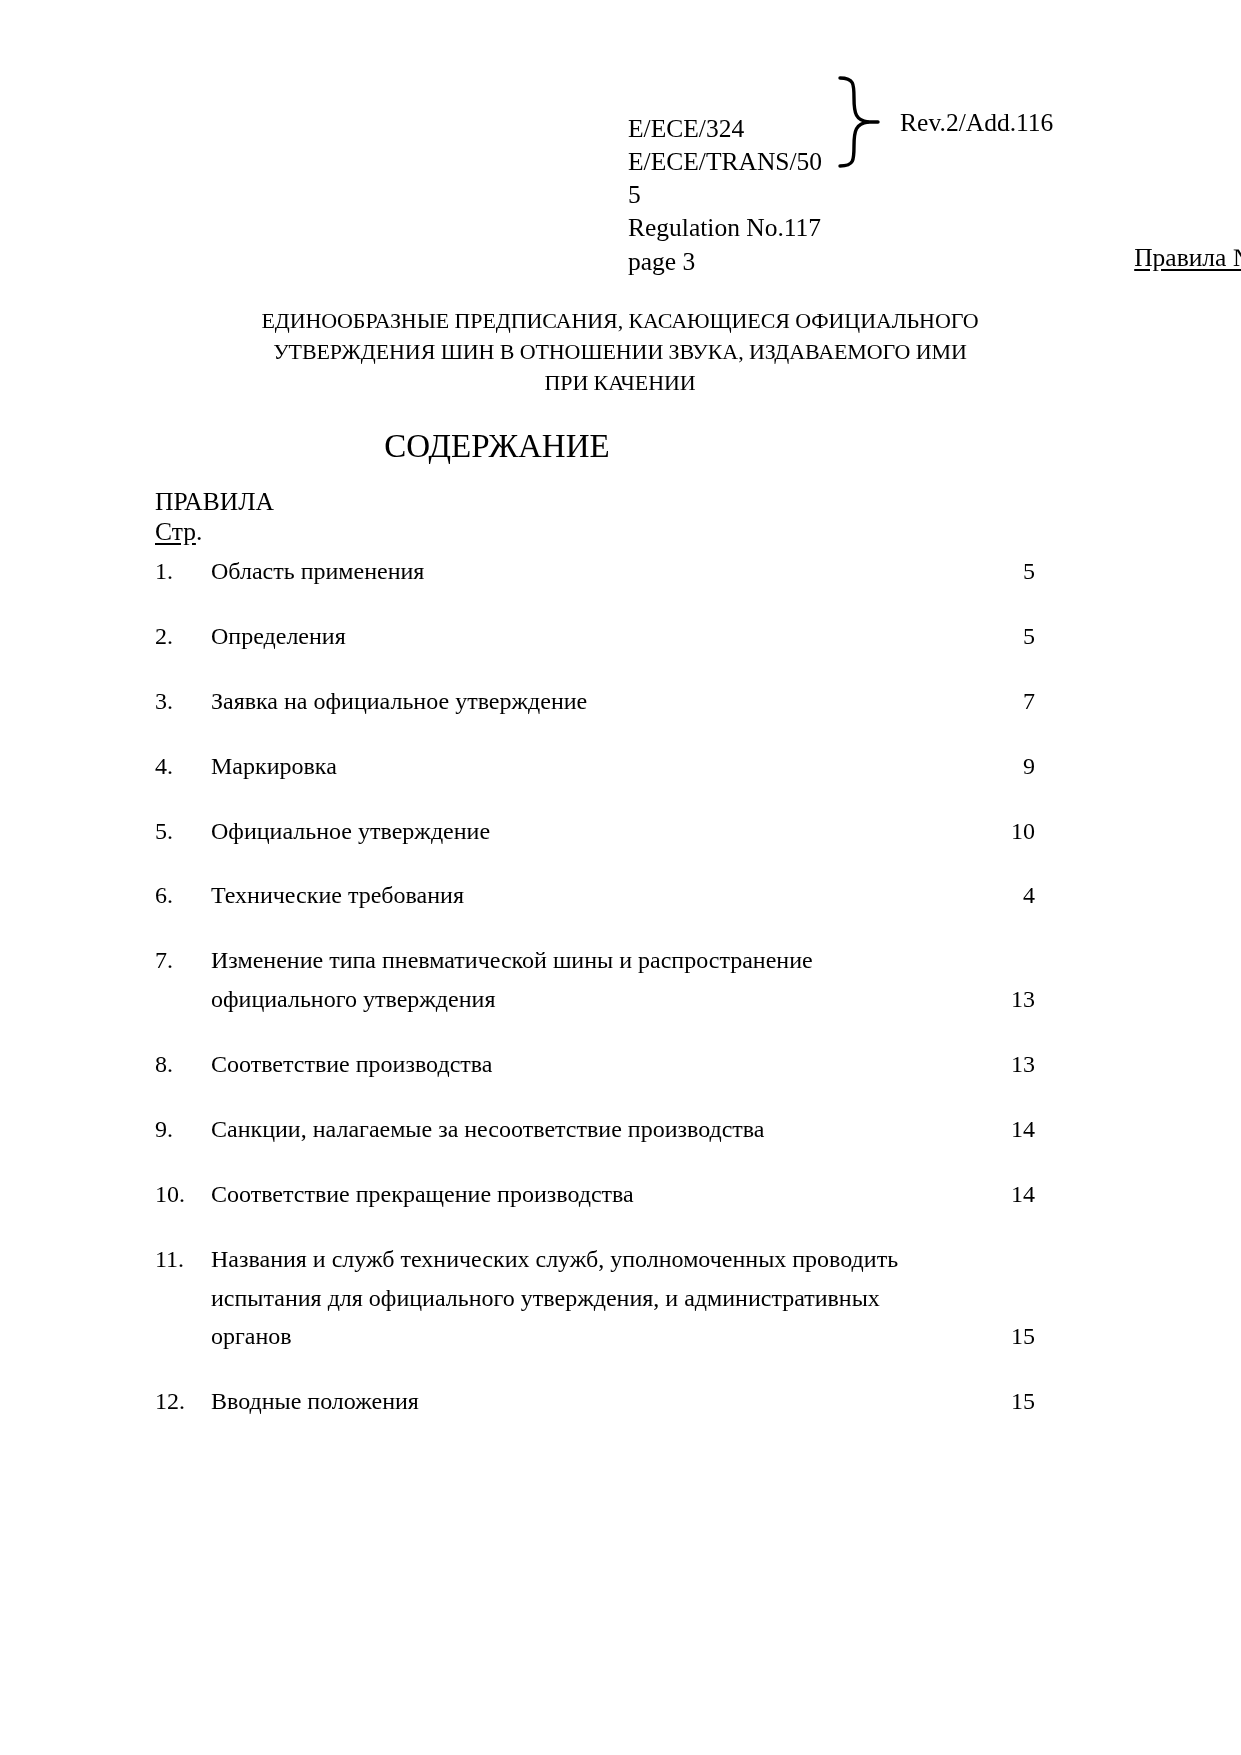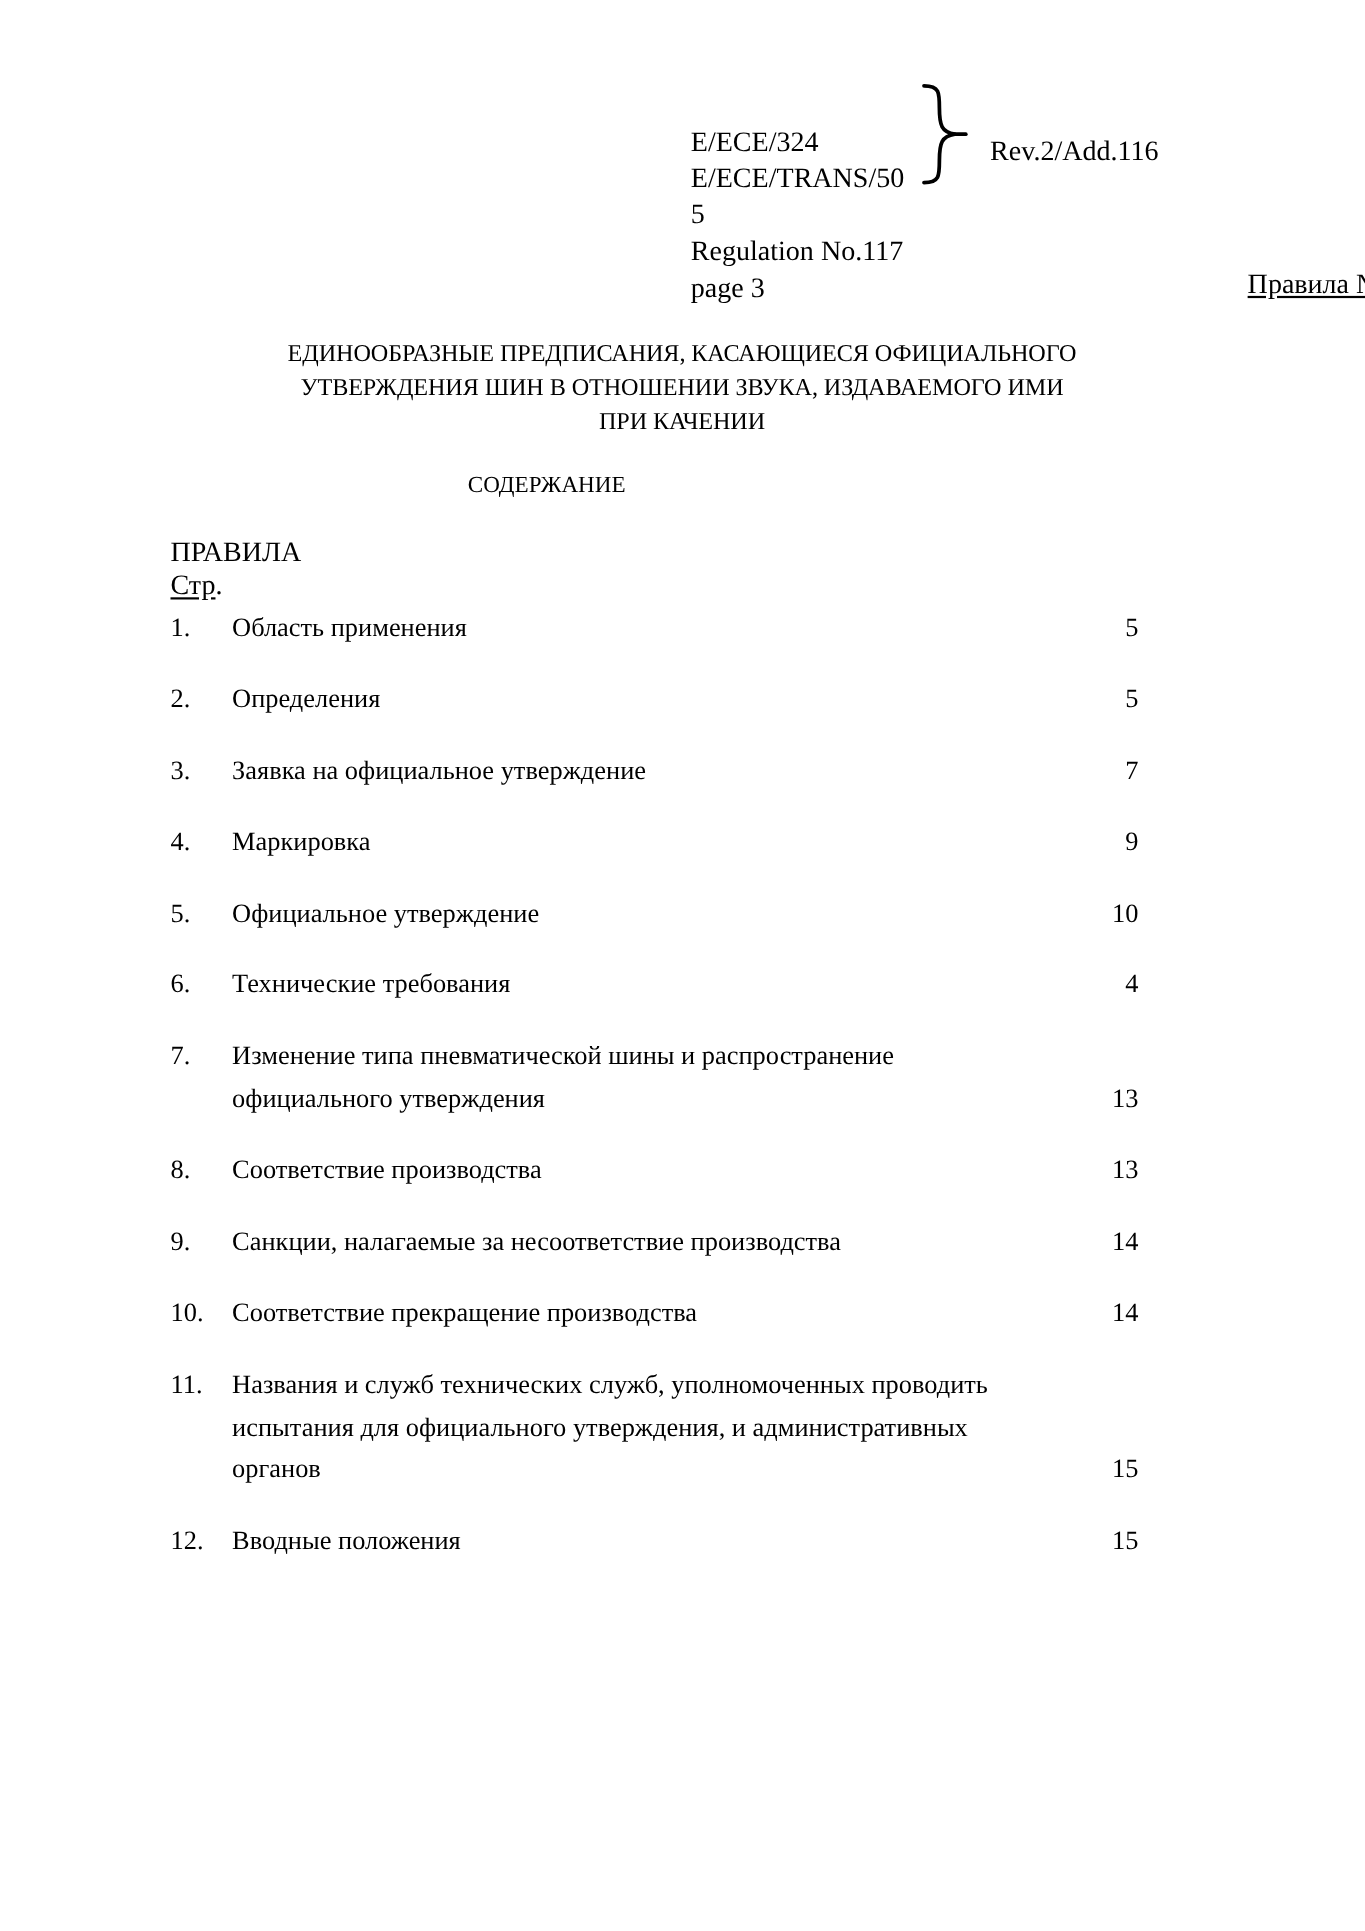--- a/index.html
+++ b/index.html
@@ -49,21 +49,21 @@
     flex: 0 0 auto;
   }
   .brace-wrap svg {
     display: block;
   }
   .doc-revision {
     font-size: 25.5px;
     line-height: 1.30;
     white-space: nowrap;
     margin-left: 6px;
-    margin-top: 48px;
+    margin-top: 34px;
   }
 
   
   .reg-label {
     position: absolute;
     left: 0;
     top: 243px;
     width: 1241px;
     text-align: right;
     font-size: 25.5px;
@@ -86,21 +86,21 @@
     letter-spacing: -0.1px;
   }
   .main-title .tline { display: block; }
 
   .contents-heading {
     position: absolute;
     left: 0;
     top: 428px;
     width: 994px;
     text-align: center;
-    font-size: 21px;
+    font-size: 33px;
   }
 
   
   .toc-colheads {
     position: absolute;
     left: 155px;
     top: 487px;
     width: 878px;
     display: flex;
     justify-content: space-between;

